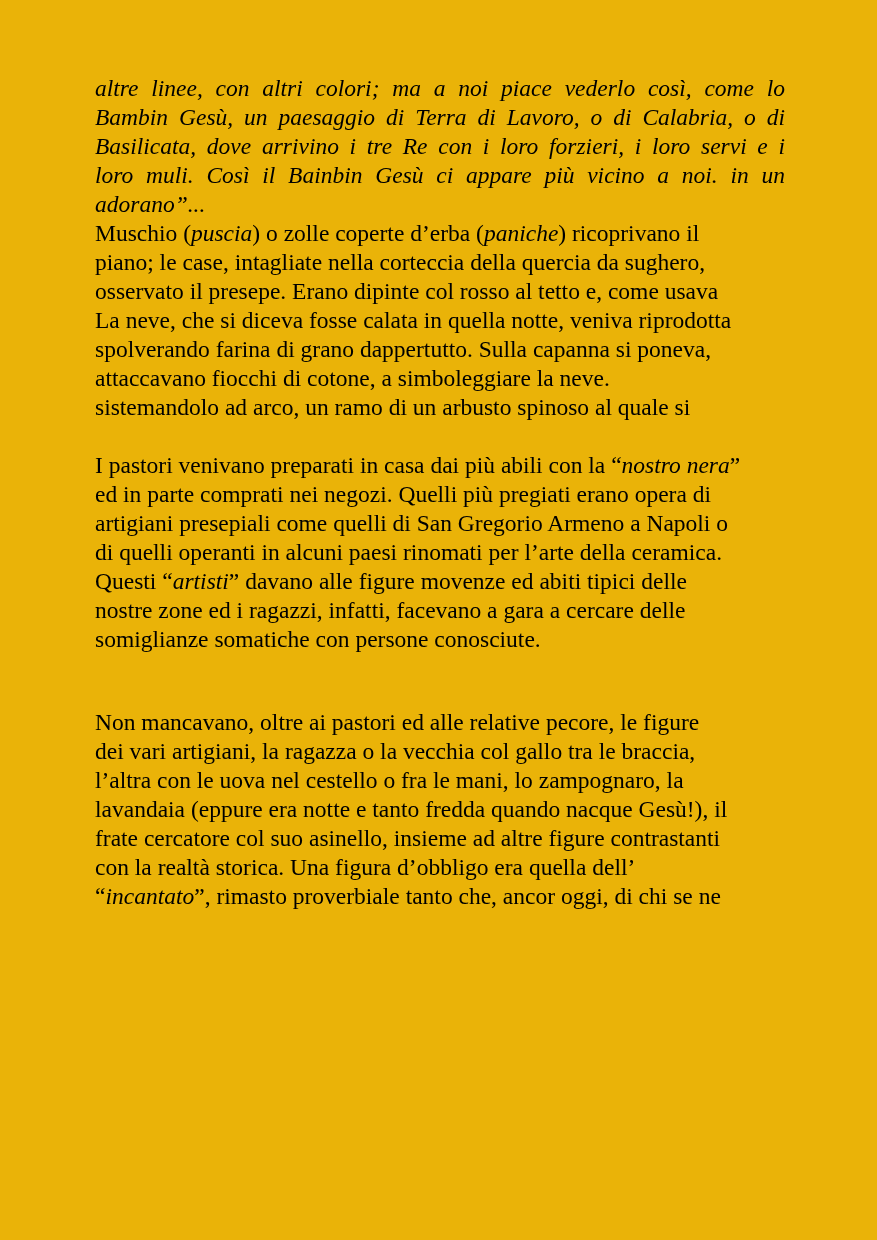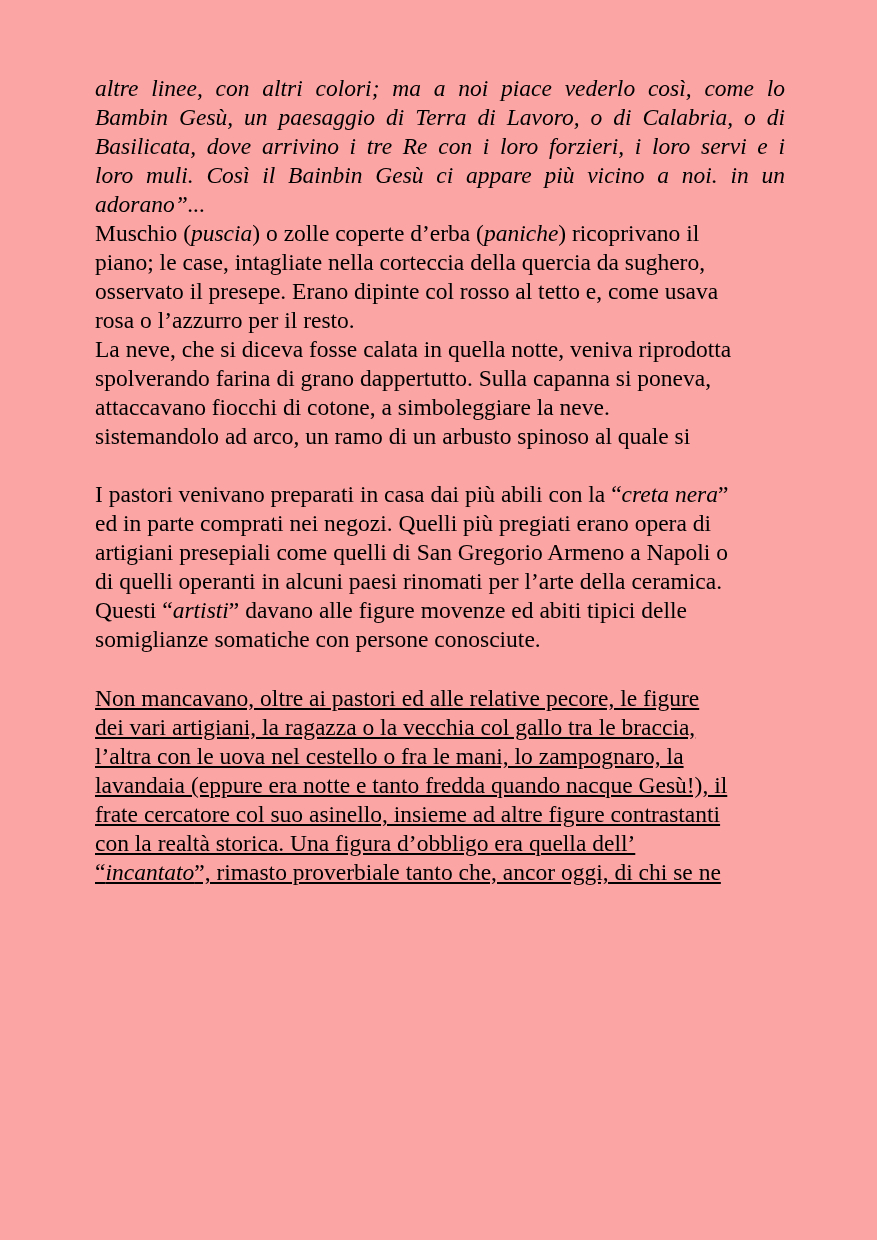--- a/index.html
+++ b/index.html
@@ -4,21 +4,21 @@
 <style>
   html, body {
     margin: 0;
     padding: 0;
     background: #ffffff;
   }
   .doc-page {
     position: relative;
     width: 877px;
     height: 1240px;
-    background: #fca5a5;
+    background: #eab308;
     overflow: hidden;
     font-family: "Liberation Serif", "DejaVu Serif", serif;
     color: #000000;
   }
   .page-text {
     position: absolute;
     left: 95px;
     top: 74px;
     width: 690px;
     font-size: 23.5px;
@@ -44,35 +44,35 @@
         <div class="line justify">altre linee, con altri colori; ma a noi piace vederlo così, come lo</div>
         <div class="line justify">Bambin Gesù, un paesaggio di Terra di Lavoro, o di Calabria, o di</div>
         <div class="line justify">Basilicata, dove arrivino i tre Re con i loro forzieri, i loro servi e i</div>
         <div class="line justify">loro muli. Così il Bainbin Gesù ci appare più vicino a noi. in un</div>
         <div class="line">adorano”...</div>
       </div>
       <div class="para normal" style="">
         <div class="line">Muschio (<i>puscia</i>) o zolle coperte d’erba (<i>paniche</i>) ricoprivano il</div>
         <div class="line">piano; le case, intagliate nella corteccia della quercia da sughero,</div>
         <div class="line">osservato il presepe. Erano dipinte col rosso al tetto e, come usava</div>
-        <div class="line">rosa o l’azzurro per il resto.</div>
         <div class="line">La neve, che si diceva fosse calata in quella notte, veniva riprodotta</div>
         <div class="line">spolverando farina di grano dappertutto. Sulla capanna si poneva,</div>
         <div class="line">attaccavano fiocchi di cotone, a simboleggiare la neve.</div>
         <div class="line">sistemandolo ad arco, un ramo di un arbusto spinoso al quale si</div>
       </div>
       <div class="para normal" style="margin-top: 29px;">
-        <div class="line">I pastori venivano preparati in casa dai più abili con la “<i>creta nera</i>”</div>
+        <div class="line">I pastori venivano preparati in casa dai più abili con la “<i>nostro nera</i>”</div>
         <div class="line">ed in parte comprati nei negozi. Quelli più pregiati erano opera di</div>
         <div class="line">artigiani presepiali come quelli di San Gregorio Armeno a Napoli o</div>
         <div class="line">di quelli operanti in alcuni paesi rinomati per l’arte della ceramica.</div>
         <div class="line">Questi “<i>artisti</i>” davano alle figure movenze ed abiti tipici delle</div>
+        <div class="line">nostre zone ed i ragazzi, infatti, facevano a gara a cercare delle</div>
         <div class="line">somiglianze somatiche con persone conosciute.</div>
       </div>
-      <div class="para normal" style="margin-top: 30px; text-decoration: underline;">
+      <div class="para normal" style="margin-top: 54px;">
         <div class="line">Non mancavano, oltre ai pastori ed alle relative pecore, le figure</div>
         <div class="line">dei vari artigiani, la ragazza o la vecchia col gallo tra le braccia,</div>
         <div class="line">l’altra con le uova nel cestello o fra le mani, lo zampognaro, la</div>
         <div class="line">lavandaia (eppure era notte e tanto fredda quando nacque Gesù!), il</div>
         <div class="line">frate cercatore col suo asinello, insieme ad altre figure contrastanti</div>
         <div class="line">con la realtà storica. Una figura d’obbligo era quella dell’</div>
         <div class="line">“<i>incantato</i>”, rimasto proverbiale tanto che, ancor oggi, di chi se ne</div>
       </div>
     </div>
 </div>

